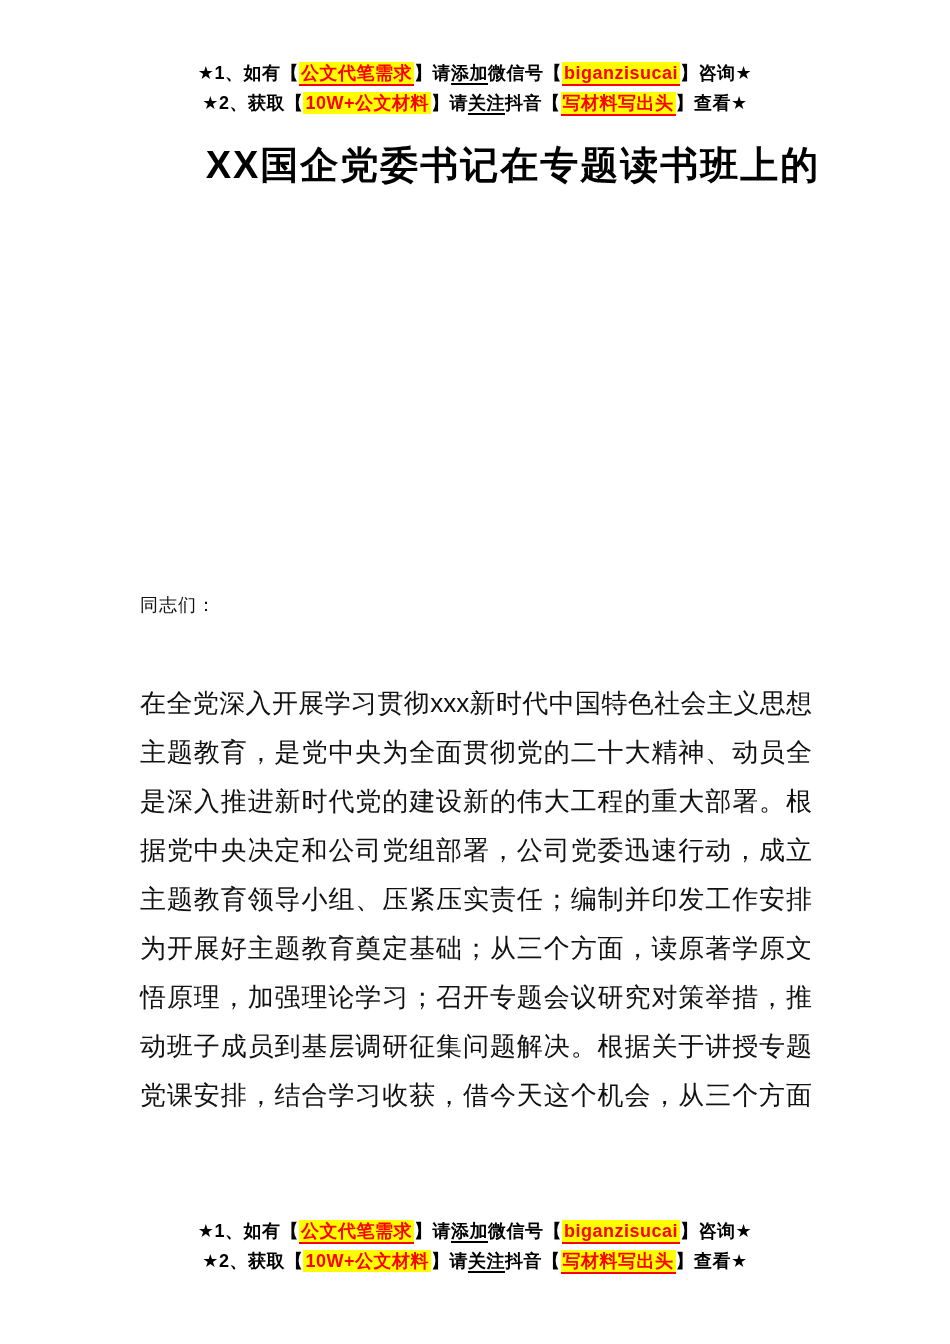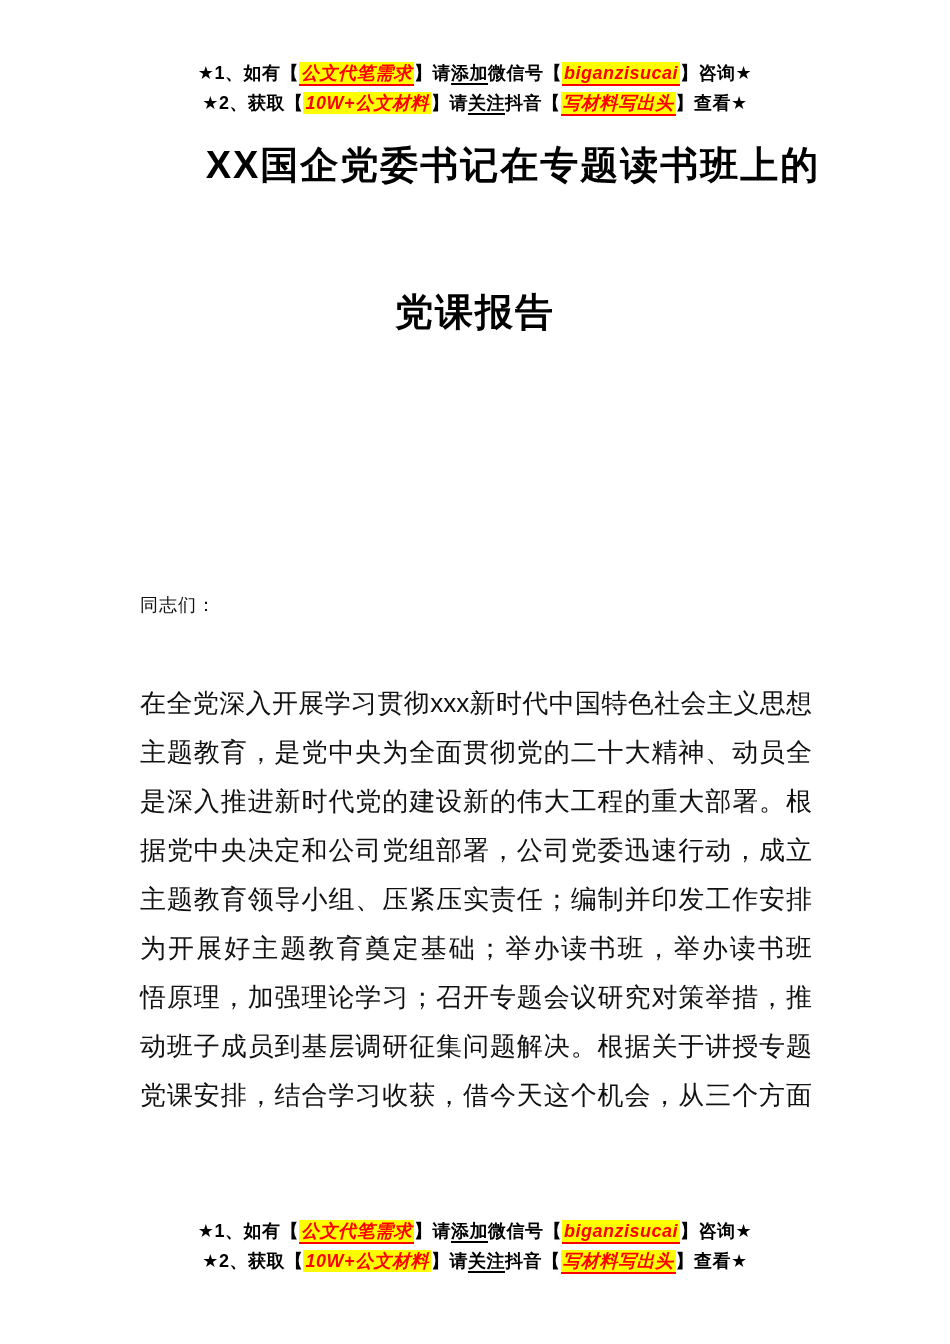--- a/index.html
+++ b/index.html
@@ -19,21 +19,21 @@
     width: 100%;
     text-align: center;
     font-weight: 700;
     font-size: 18px;
     line-height: 30px;
     color: #000000;
     letter-spacing: 0.5px;
   }
   .notice-top    { top: 58px; }
   .notice-bottom { top: 1216px; }
-  .hl   { color: #ff0000; background: #ffff00; padding: 1px 2px; font-style: italic; }
+  .hl   { color: #ff0000; background: #ffff00; padding: 1px 2px; }
   .hl-u { border-bottom: 2px solid #ff0000; }
   .u    { border-bottom: 2px solid #000000; }
 
   
   .title {
     position: absolute;
     left: 0;
     width: 100%;
     text-align: center;
     font-weight: 700;
@@ -77,31 +77,30 @@
   <div class="notice notice-top">
     <div>
       <span>★1、如有【</span><span class="hl hl-u">公文代笔需求</span><span>】请</span><span class="u">添加</span><span>微信号【</span><span class="hl hl-u">biganzisucai</span><span>】咨询★</span>
     </div>
     <div>
       <span>★2、获取【</span><span class="hl">10W+公文材料</span><span>】请</span><span class="u">关注</span><span>抖音【</span><span class="hl hl-u">写材料写出头</span><span>】查看★</span>
     </div>
   </div>
 
   <div class="title title-line1">XX国企党委书记在专题读书班上的</div>
-  <div class="title title-line2">党课报告</div>
 
   <div class="salutation">同志们：</div>
 
   <div class="paragraph">
     <div class="para-line">在全党深入开展学习贯彻xxx新时代中国特色社会主义思想</div>
     <div class="para-line">主题教育，是党中央为全面贯彻党的二十大精神、动员全</div>
     <div class="para-line">是深入推进新时代党的建设新的伟大工程的重大部署。根</div>
     <div class="para-line">据党中央决定和公司党组部署，公司党委迅速行动，成立</div>
     <div class="para-line">主题教育领导小组、压紧压实责任；编制并印发工作安排</div>
-    <div class="para-line">为开展好主题教育奠定基础；举办读书班，举办读书班</div>
+    <div class="para-line">为开展好主题教育奠定基础；从三个方面，读原著学原文</div>
     <div class="para-line">悟原理，加强理论学习；召开专题会议研究对策举措，推</div>
     <div class="para-line">动班子成员到基层调研征集问题解决。根据关于讲授专题</div>
     <div class="para-line">党课安排，结合学习收获，借今天这个机会，从三个方面</div>
   </div>
 
   <div class="notice notice-bottom">
     <div>
       <span>★1、如有【</span><span class="hl hl-u">公文代笔需求</span><span>】请</span><span class="u">添加</span><span>微信号【</span><span class="hl hl-u">biganzisucai</span><span>】咨询★</span>
     </div>
     <div>

